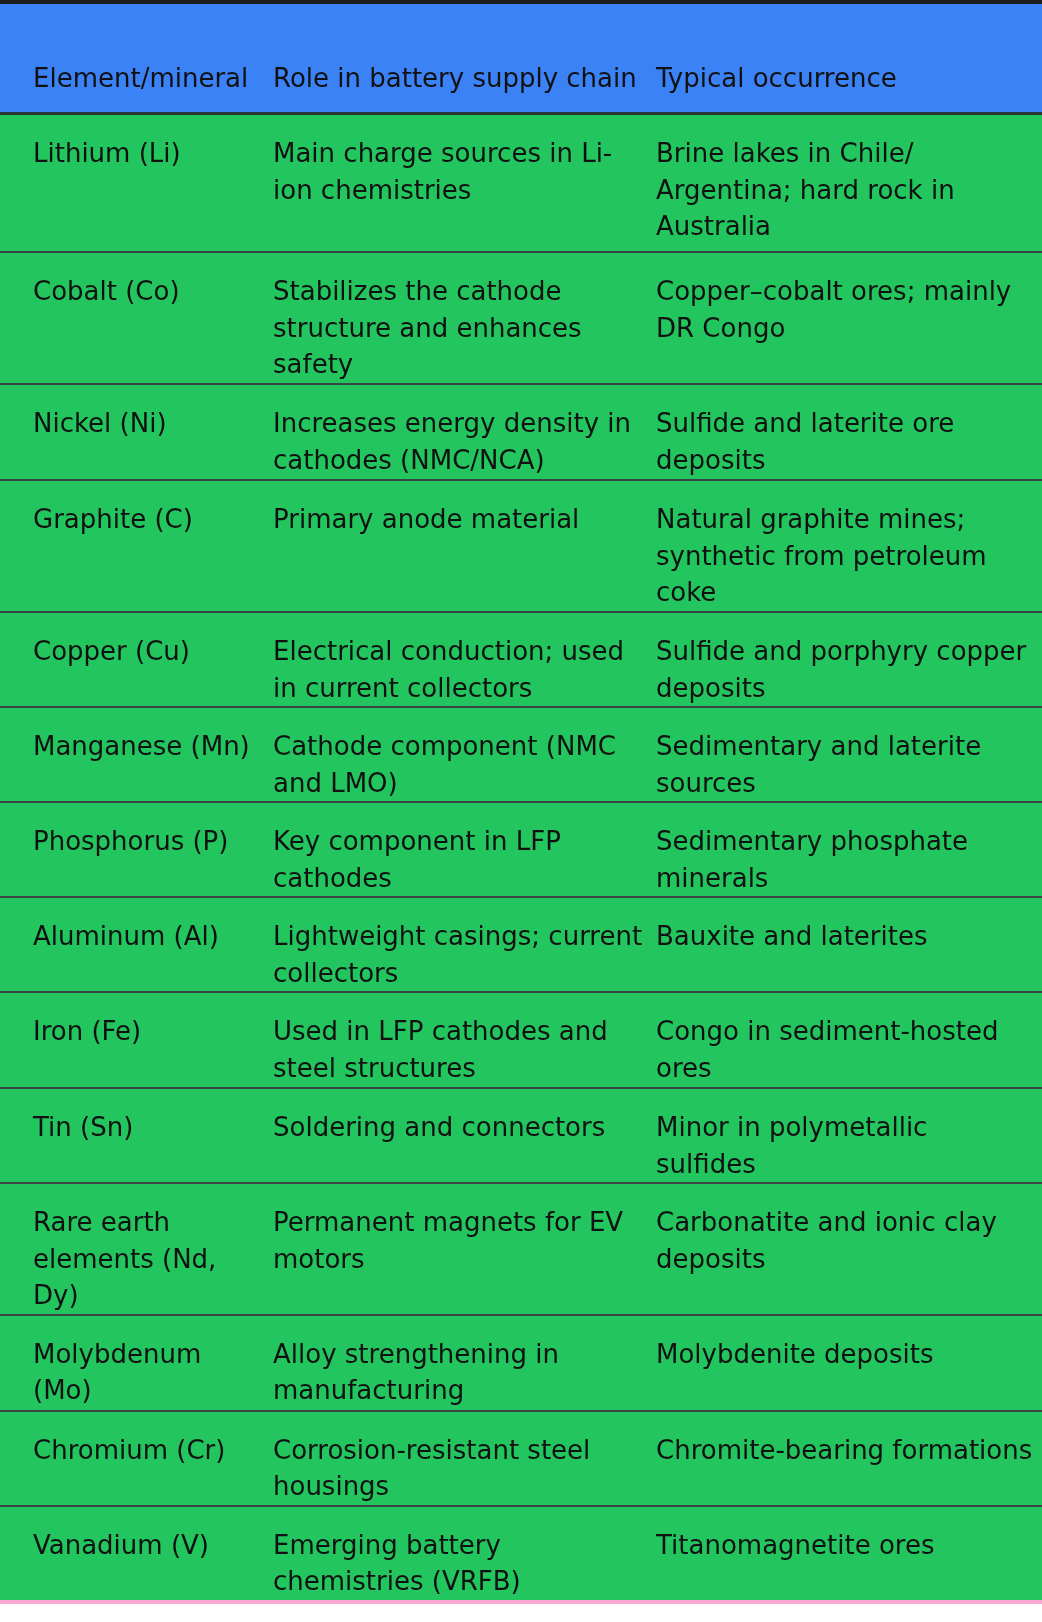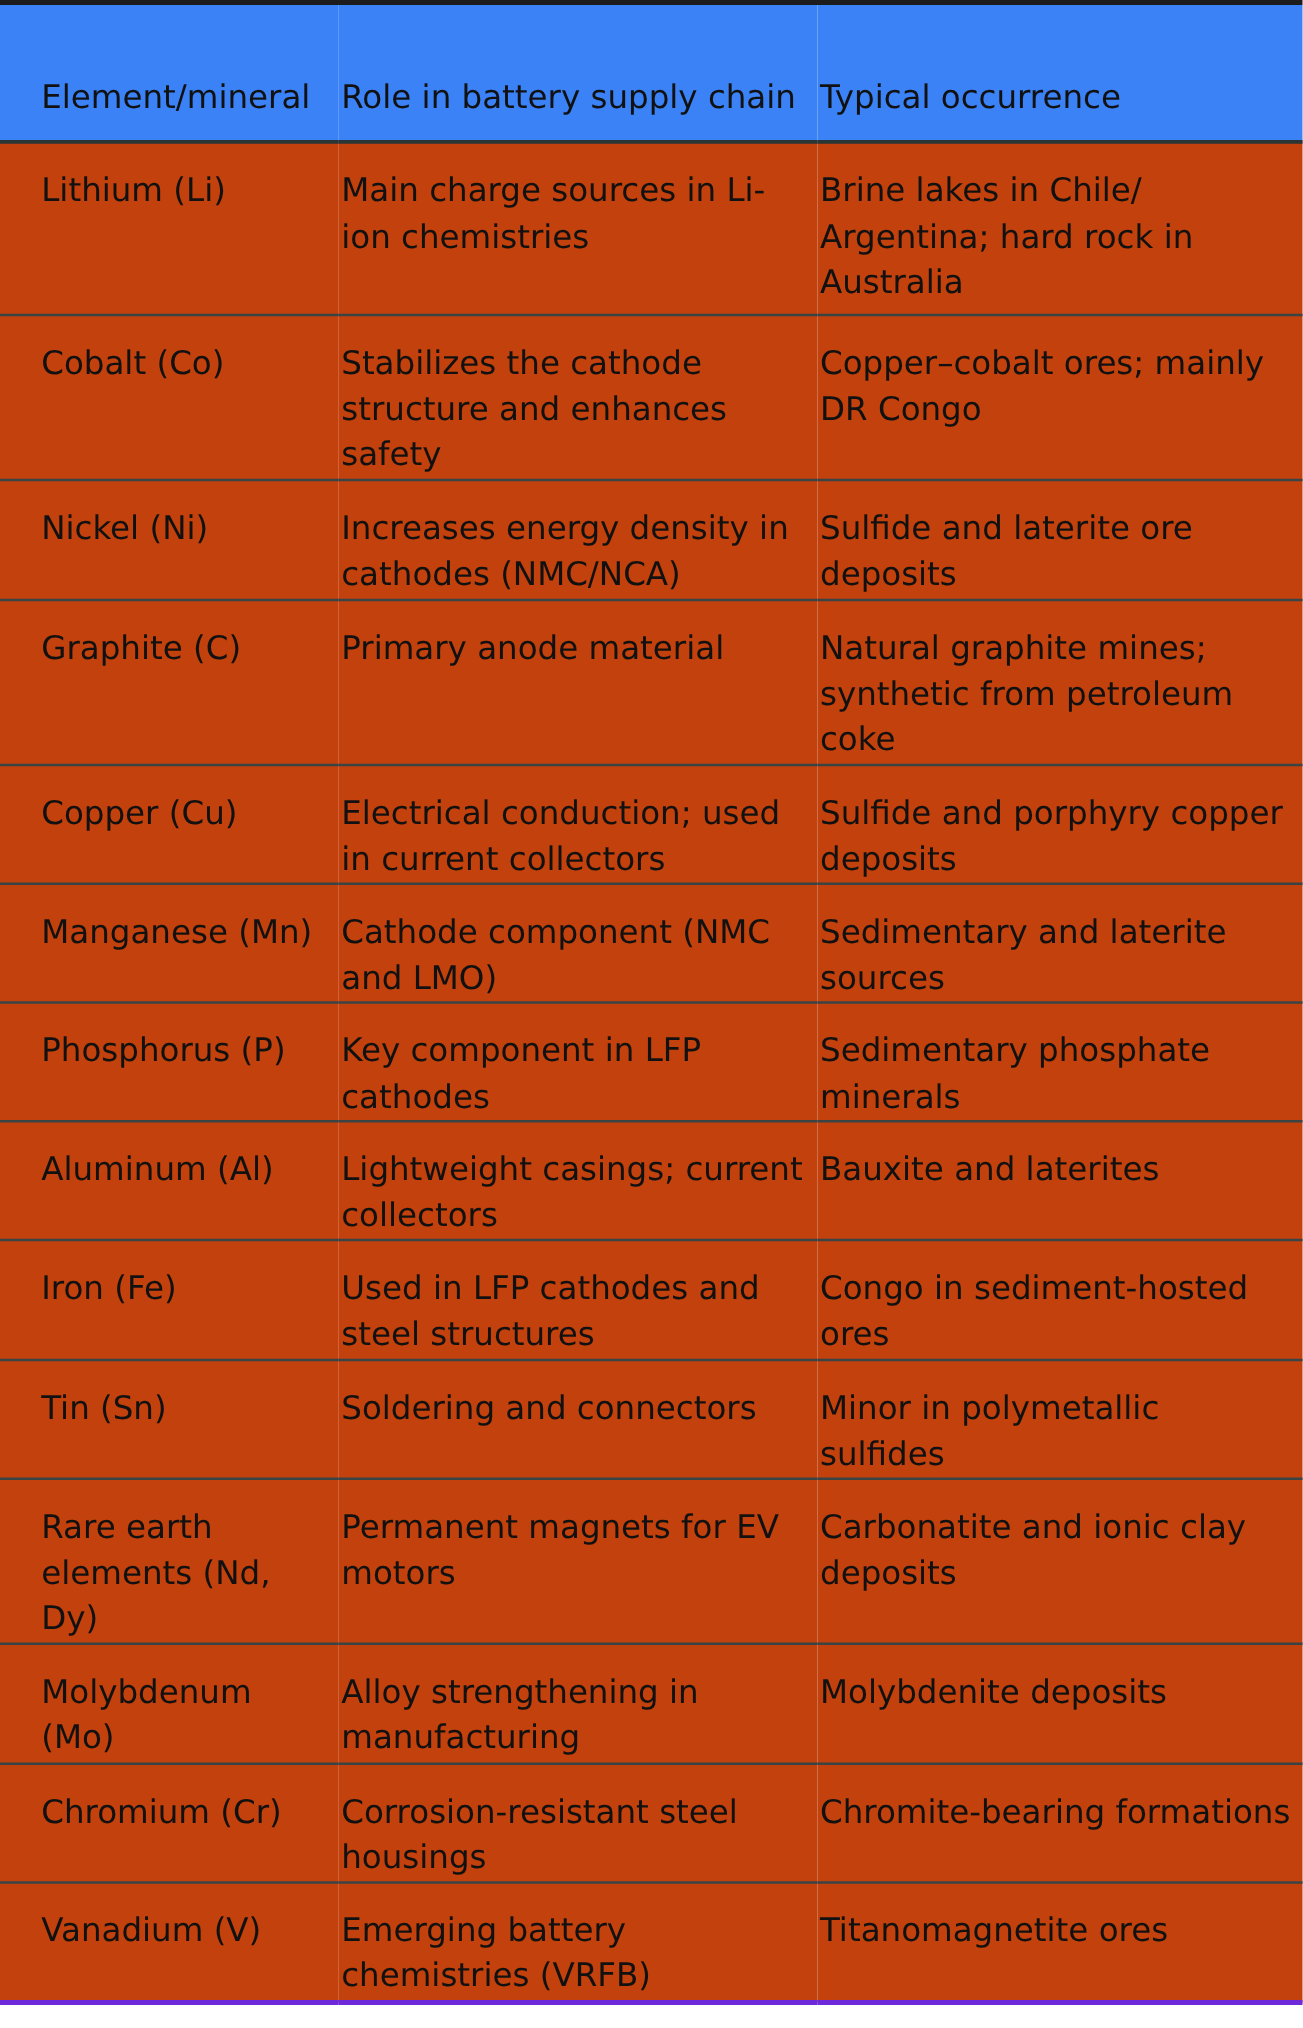--- a/index.html
+++ b/index.html
@@ -4,24 +4,24 @@
 <style>
   html, body { margin: 0; padding: 0; background: #ffffff; }
   body { width: 1042px; height: 1622px; overflow: hidden; font-family: "DejaVu Sans", "Liberation Sans", sans-serif; color: #111; }
   .tbl { position: absolute; left: 0; top: 0; width: 1042px; }
   .top-rule { height: 4px; background: #1c1c1c; width: 1042px; }
   table { border-collapse: collapse; width: 1042px; table-layout: fixed; }
   col.c1 { width: 271px; } col.c2 { width: 383px; } col.c3 { width: 388px; }
   thead th { background: #3b82f6; font-weight: normal; text-align: left; vertical-align: bottom; font-size: 26px; line-height: 36px; padding: 20px 8px 16px 33px; height: 72px; }
   thead th.c2h, thead th.c3h { padding-left: 2px; }
   thead tr { border-bottom: 3px solid #2a3535; }
-  tbody td { background: #c2410c; font-size: 26px; line-height: 36.5px; vertical-align: top; padding: 20px 8px 0 33px; }
+  tbody td { background: #22c55e; font-size: 26px; line-height: 36.5px; vertical-align: top; padding: 20px 8px 0 33px; }
   tbody td.c2d, tbody td.c3d { padding-left: 2px; }
   tbody tr { border-bottom: 2px solid #3b4444; }
-  tbody tr.last { border-bottom: 4px solid #6d28d9; }
+  tbody tr.last { border-bottom: 4px solid #f9a8d4; }
 </style>
 </head>
 <body>
 
 <div class="tbl">
   <div class="top-rule"></div>
   <table>
     <colgroup>
         <col class="c1">
         <col class="c2">

